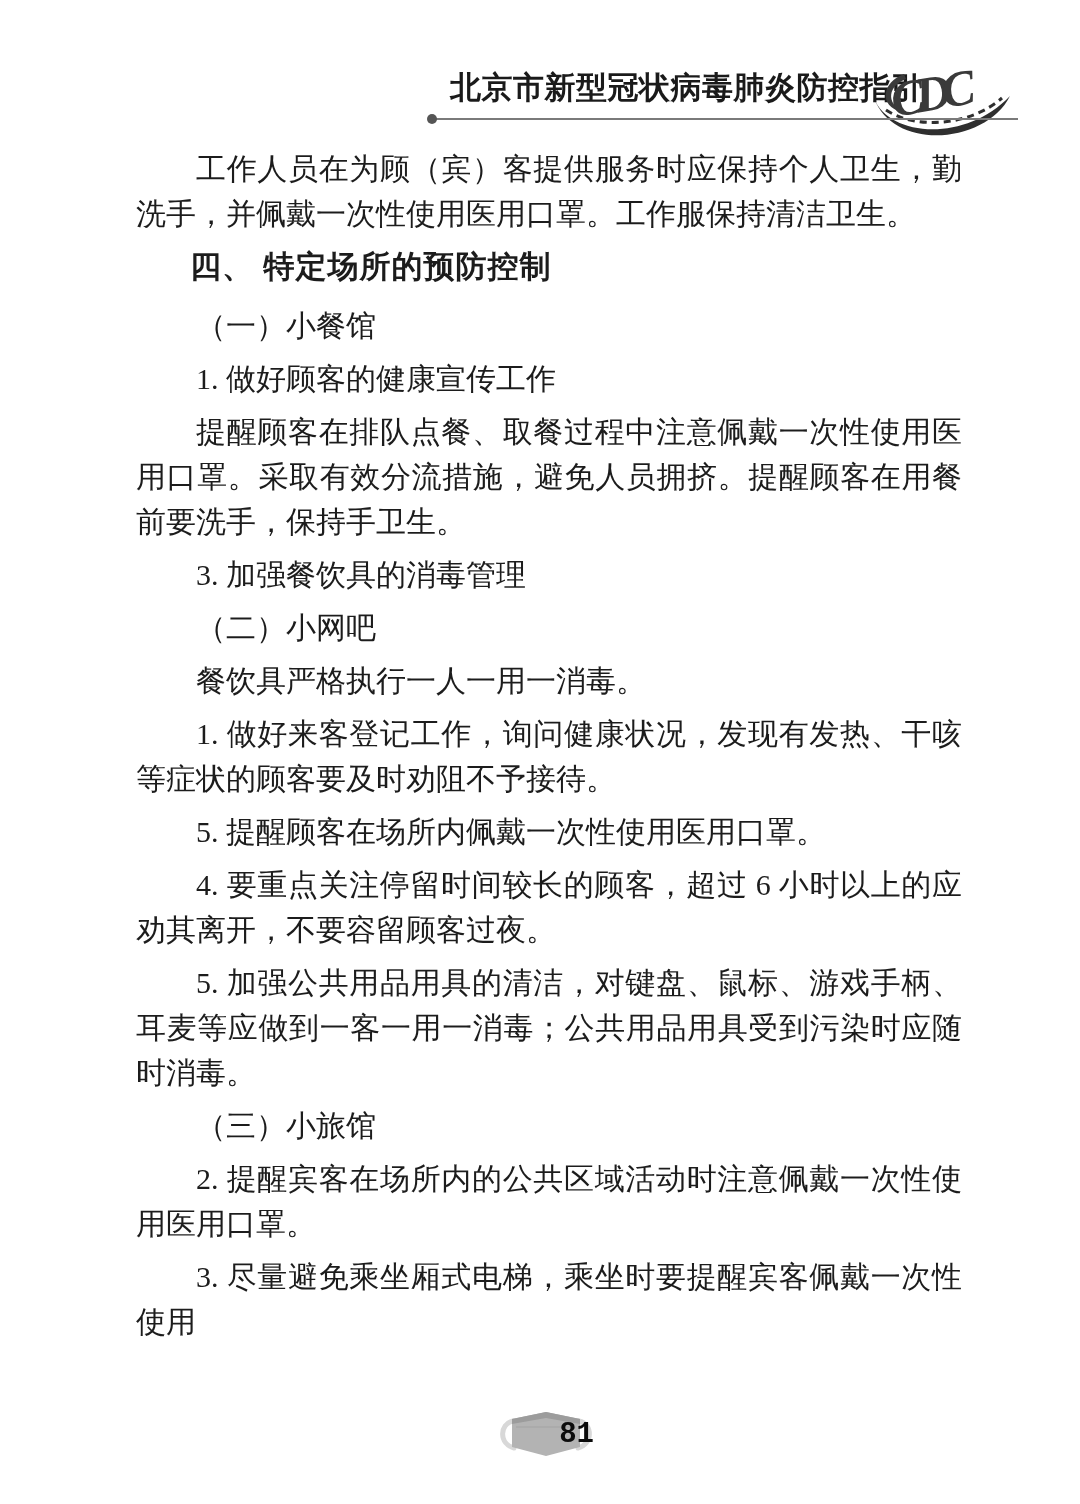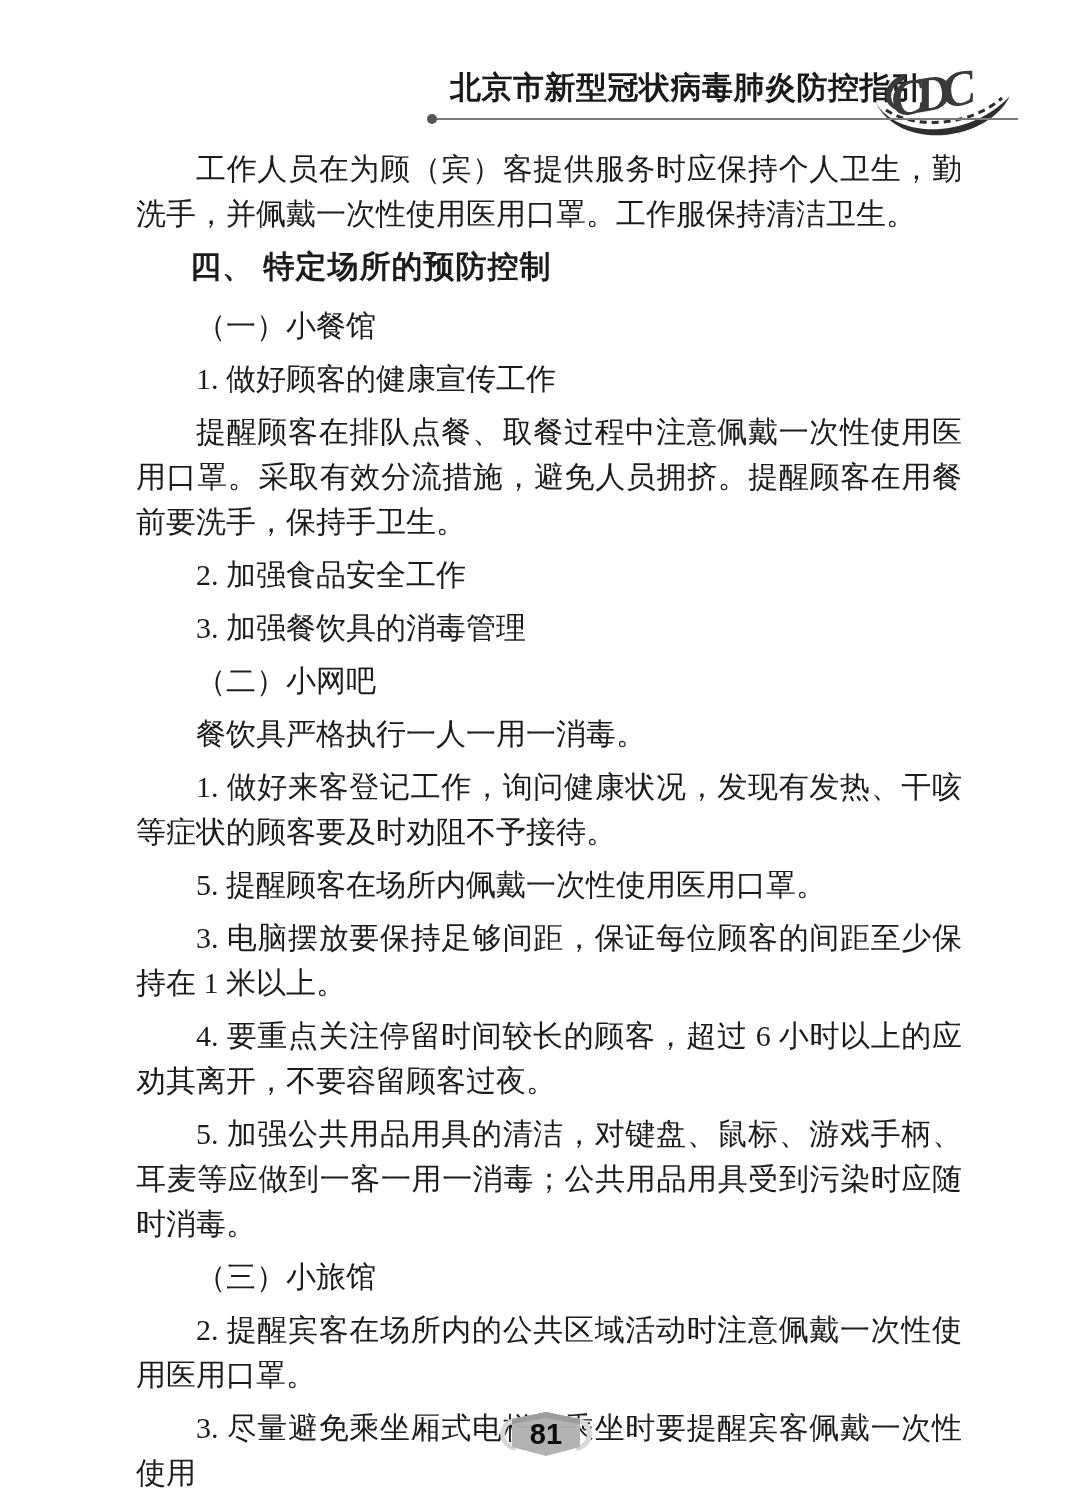--- a/index.html
+++ b/index.html
@@ -92,22 +92,22 @@
     left: 0;
     top: 0;
     width: 96px;
     height: 62px;
   }
   .page-number {
     position: absolute;
     left: 0;
     top: 12px;
     width: 96px;
-    text-align: center;
-    font-family: Liberation Sans, sans-serif;
+    text-align: right;
+    font-family: Liberation Mono, monospace;
     font-weight: 700;
     font-size: 29px;
     color: #0c0c0c;
   }
 </style>
 </head>
 <body>
 
 <div class="page">
 
@@ -133,27 +133,25 @@
       <span class="rule-dot"></span>
     </div>
   </div>
 
   <main class="doc-body">
       <p class="body-para">工作人员在为顾（宾）客提供服务时应保持个人卫生，勤洗手，并佩戴一次性使用医用口罩。工作服保持清洁卫生。</p>
       <p class="heading">四、 特定场所的预防控制</p>
       <p class="body-para">（一）小餐馆</p>
       <p class="body-para">1. 做好顾客的健康宣传工作</p>
       <p class="body-para">提醒顾客在排队点餐、取餐过程中注意佩戴一次性使用医用口罩。采取有效分流措施，避免人员拥挤。提醒顾客在用餐前要洗手，保持手卫生。</p>
-      <p class="body-para">2. 加强食品安全工作</p>
       <p class="body-para">3. 加强餐饮具的消毒管理</p>
       <p class="body-para">（二）小网吧</p>
       <p class="body-para">餐饮具严格执行一人一用一消毒。</p>
       <p class="body-para">1. 做好来客登记工作，询问健康状况，发现有发热、干咳等症状的顾客要及时劝阻不予接待。</p>
       <p class="body-para">5. 提醒顾客在场所内佩戴一次性使用医用口罩。</p>
-      <p class="body-para">3. 电脑摆放要保持足够间距，保证每位顾客的间距至少保持在 1 米以上。</p>
       <p class="body-para">4. 要重点关注停留时间较长的顾客，超过 6 小时以上的应劝其离开，不要容留顾客过夜。</p>
       <p class="body-para">5. 加强公共用品用具的清洁，对键盘、鼠标、游戏手柄、耳麦等应做到一客一用一消毒；公共用品用具受到污染时应随时消毒。</p>
       <p class="body-para">（三）小旅馆</p>
       <p class="body-para">2. 提醒宾客在场所内的公共区域活动时注意佩戴一次性使用医用口罩。</p>
       <p class="body-para">3. 尽量避免乘坐厢式电梯，乘坐时要提醒宾客佩戴一次性使用</p>
     </main>
 
   <div class="footer-badge">
     <svg viewBox="0 0 96 62" xmlns="http://www.w3.org/2000/svg">
 

